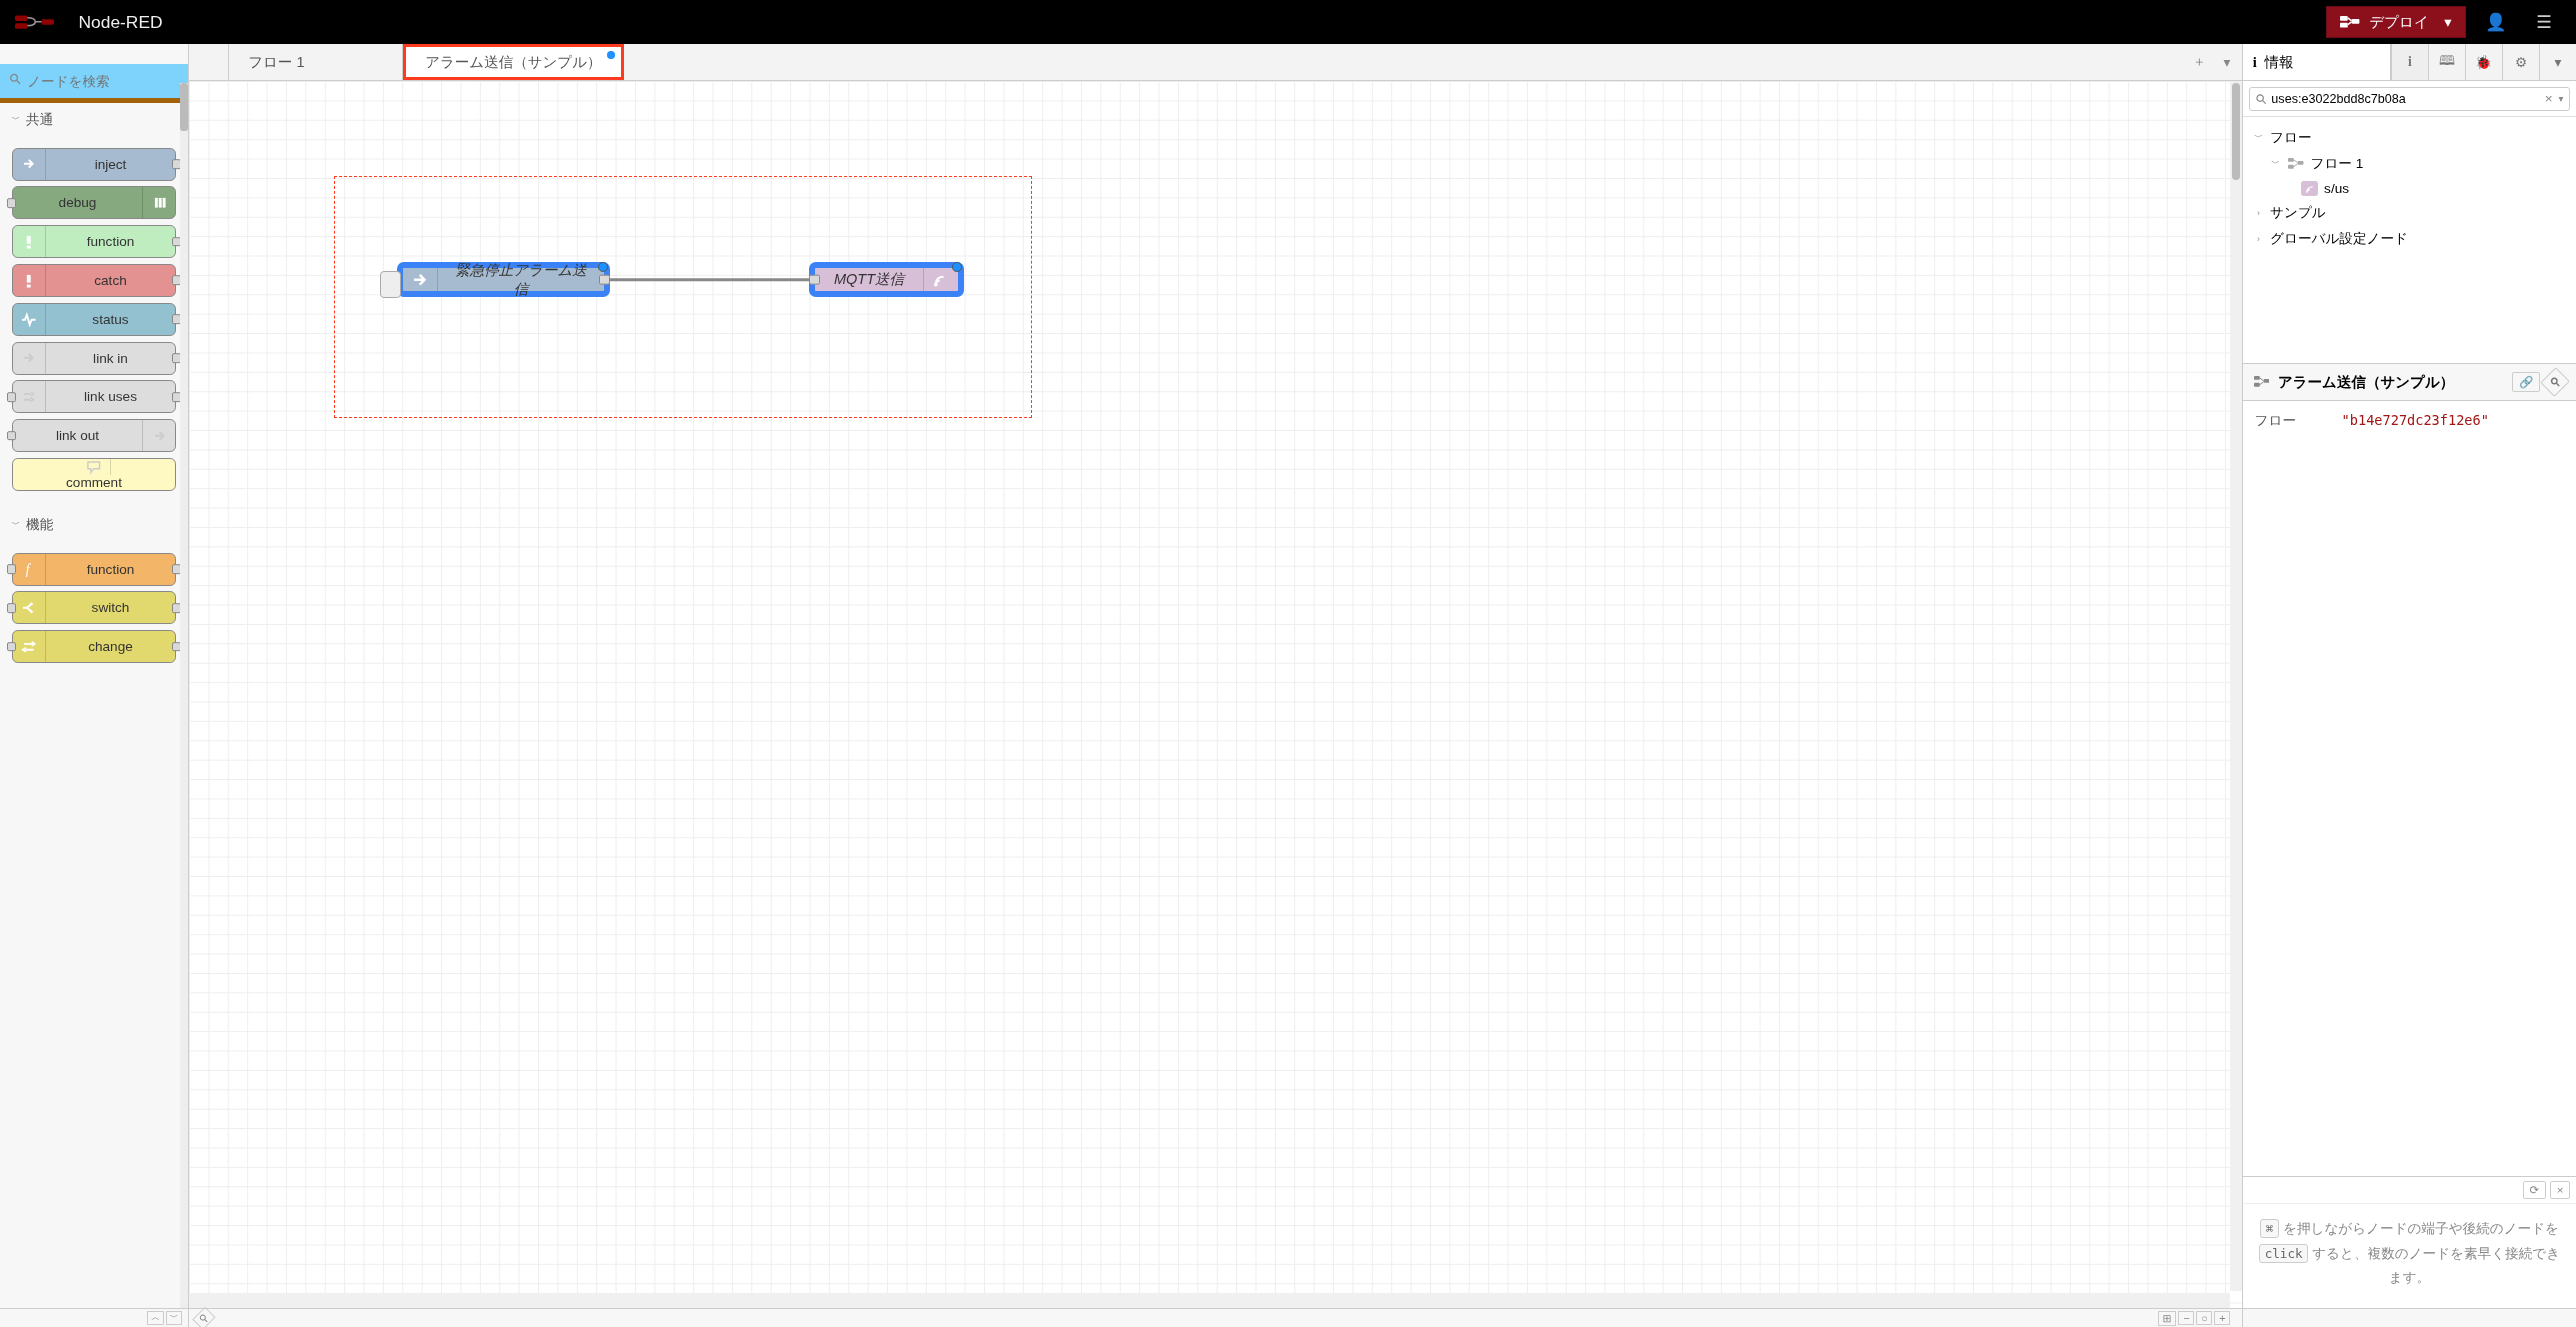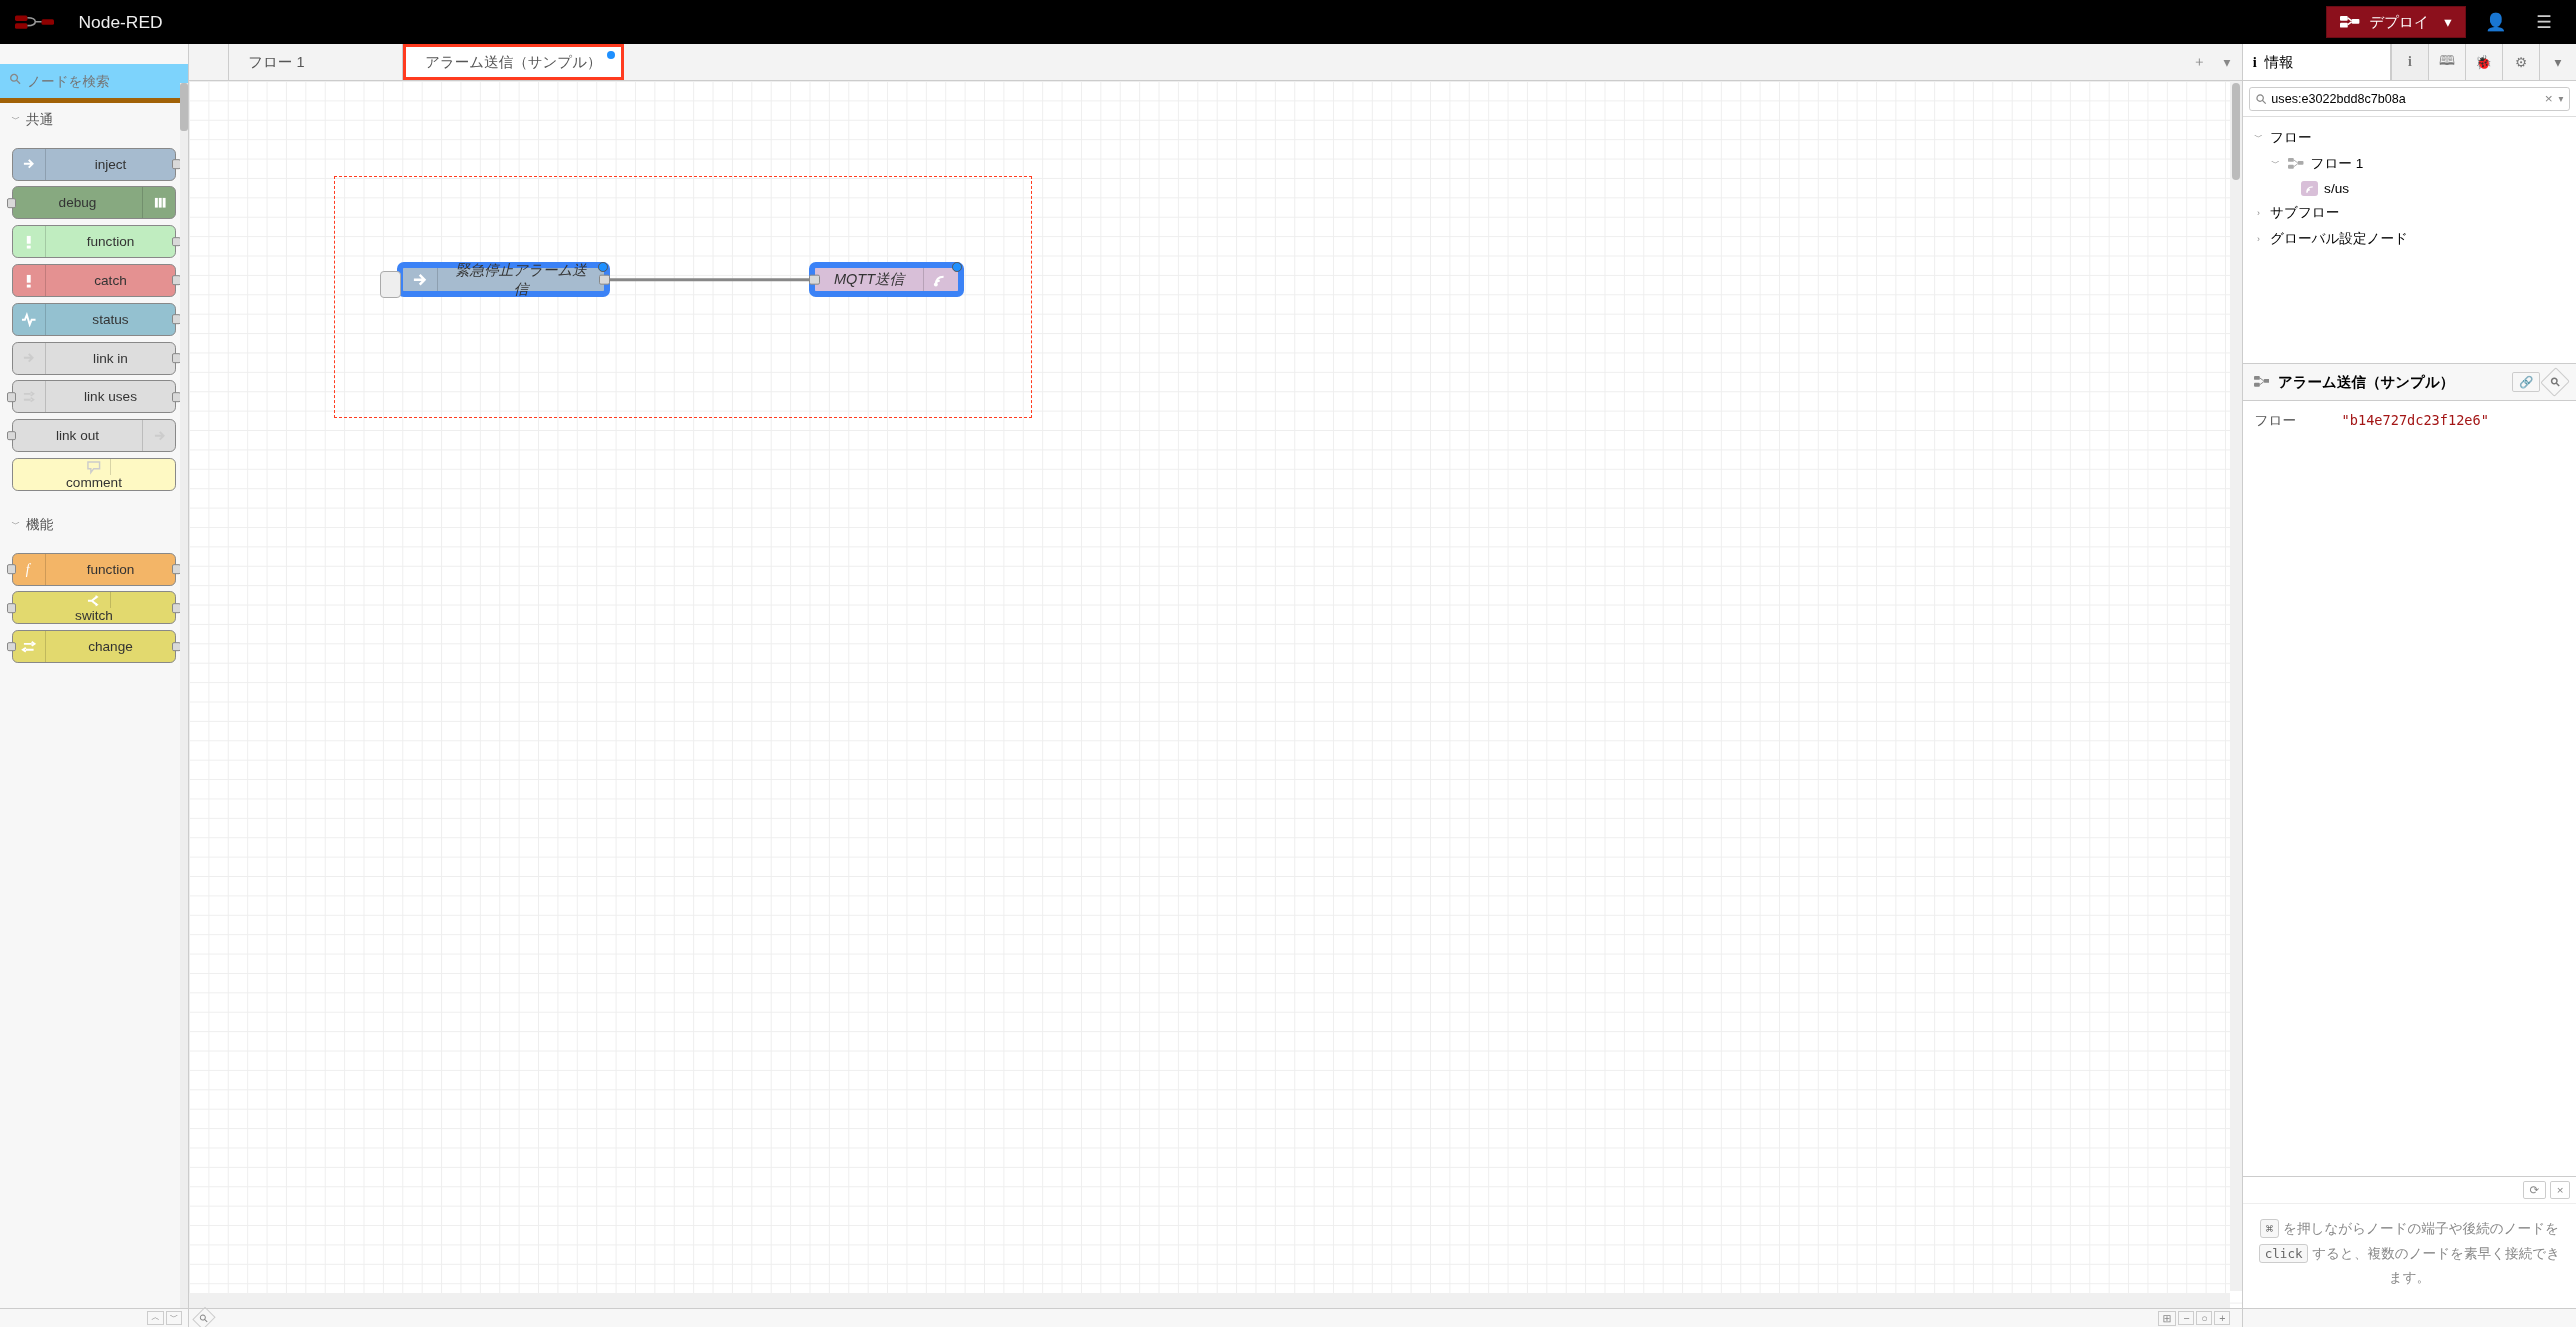--- a/index.html
+++ b/index.html
@@ -31,21 +31,21 @@
 .port-right { right: -5.8px; top: 50%; transform: translateY(-50%); }
 .port-left { left: -5.8px; top: 50%; transform: translateY(-50%); }
 .n-inject { background: #a6bbcf; }
 .n-debug { background: #87a980; }
 .n-complete { background: #c0edc0; }
 .n-catch { background: #e49191; }
 .n-status { background: #94c1d0; }
 .n-link { background: #dddddd; }
 .n-comment { background: #fef9c3; flex-direction: column; }
 .n-function { background: #f3b567; }
-.n-switch { background: #e2d96e; flex-direction: column; }
+.n-switch { background: #e2d96e; }
 .n-change { background: #e2d96e; }
 .workspace { flex: 1; display: flex; flex-direction: column; background: #fff; position: relative; }
 .tabs { display: flex; background: #f3f3f3; border-bottom: 1px solid #ccc; height: 37px; align-items: stretch; }
 .tab { padding: 0 19.4px; display: flex; align-items: center; border-right: 1px solid #ccc; background: #f3f3f3; cursor: pointer; font-size: 14.5px; color: #555; position: relative; min-width: 174px; }
 .tab.spacer { flex: 0 0 24px; min-width: 24px; border-right: 1px solid #ccc; }
 .tab.highlighted { border: 3.9px solid #ff3b1f; background: #fff; position: relative; z-index: 5; }
 .tab .dirty-dot { position: absolute; top: 3.9px; right: 5.8px; width: 7.8px; height: 7.8px; background: #1e90ff; border-radius: 50%; }
 .tabs-right { margin-left: auto; display: flex; align-items: center; padding: 0 7.8px; gap: 9.7px; }
 .tabs-right span { color: #888; cursor: pointer; padding: 3.9px; }
 .canvas-wrap { flex: 1; position: relative; overflow: hidden; }
@@ -365,21 +365,21 @@
       <div class="tree-row" style="padding-left:54px;">
           <span class="tree-icon-box" style="background:#d8bfd8; border-radius:2.9px;">
             <svg width="11.6" height="11.6" viewBox="0 0 12 12">
               <path d="M3 10 Q3 4 9 4 M3 10 Q3 7 6 7" stroke="#fff" stroke-width="1.5" fill="none"></path>
             </svg>
           </span>
           <span>s/us</span>
         </div>
       <div class="tree-row">
           <span class="tree-caret">›</span>
-          <span>サブフロー</span>
+          <span>サンプル</span>
         </div>
       <div class="tree-row">
           <span class="tree-caret">›</span>
           <span>グローバル設定ノード</span>
         </div>
     </div>
     <div class="info-header">
       <span class="tree-icon-box">
           <svg width="15.5" height="11.6" viewBox="0 0 16 12">
             <rect x="0" y="0" width="6" height="4" rx="1" fill="#888"></rect>

